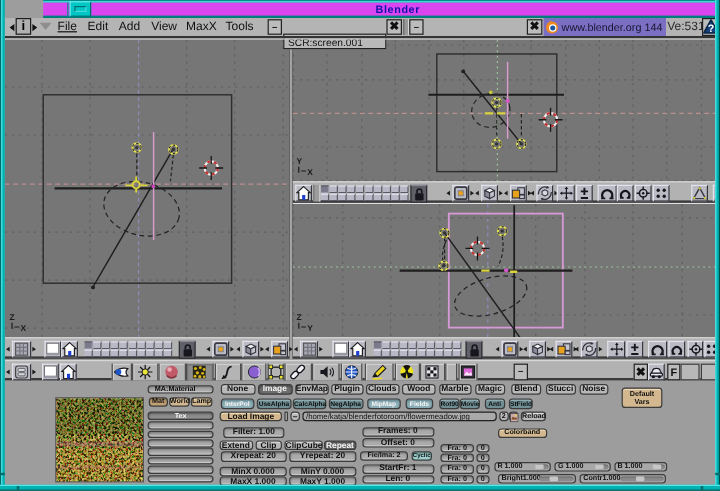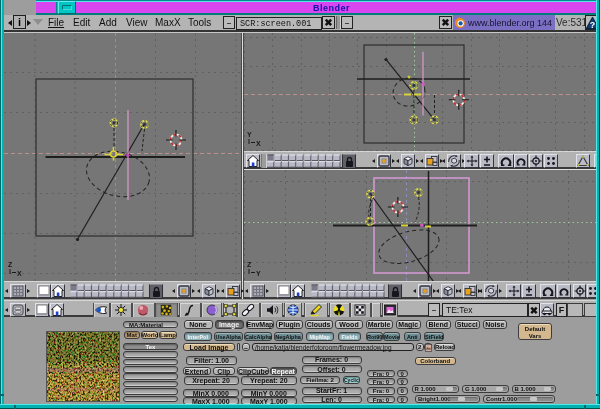--- a/index.html
+++ b/index.html
@@ -874,21 +874,20 @@
       <span style="position:absolute;left:50%;top:50%;transform:translate(-50%,-50%);line-height:0;"></span>
     </div>
     <div class="abs" style="left:377.5px;top:2px;width:16.0px;height:14px;background:#b4b4b4;border-left:1.5px solid #4e4e4e;border-right:1.5px solid #4e4e4e;box-sizing:border-box;box-shadow:inset 0 1px 0 #d8d8d8, inset 1px 0 0 #cfcfcf;">
       <span style="position:absolute;left:50%;top:50%;transform:translate(-50%,-50%);line-height:0;"><svg width="13" height="13" viewBox="0 0 13 13">
           <rect x="1" y="1.5" width="11" height="10" fill="#2e2e36" stroke="#111" stroke-width="0.8"></rect>
           <rect x="3" y="3.5" width="7" height="6" fill="#e06ad8"></rect>
           <path d="M3 9.5 L5.5 6 L7.5 8 L9 6.5 L10 9.5 Z" fill="#f8e8f8"></path>
         </svg></span>
     </div>
     <div class="abs xbtn" style="left:424px;top:2px;width:12px;height:14px;font-size:8px;line-height:12px;">–</div>
-    <div class="abs field" style="left:438px;top:2px;width:86px;height:14px;line-height:13px;padding-left:3px;">TE:Tex</div>
     <div class="abs xbtn" style="left:524px;top:2px;width:12px;height:14px;font-size:10px;line-height:13px;">✖</div>
     <div class="ib" style="left:536px;top:2px;width:14px;height:14px;">
       <span style="position:absolute;left:50%;top:50%;transform:translate(-50%,-50%);line-height:0;"><svg width="13" height="13" viewBox="0 0 13 13">
           <path d="M2 8 L3.5 5 Q4 3.5 6.5 3.5 Q9 3.5 9.5 5 L11 8 Z" fill="#e8e8f0" stroke="#16161c" stroke-width="1"></path>
           <rect x="1.5" y="7.5" width="10" height="2.5" rx="1" fill="#e8e8f0" stroke="#16161c" stroke-width="1"></rect>
           <circle cx="4" cy="10.5" r="1.3" fill="#16161c"></circle>
           <circle cx="9" cy="10.5" r="1.3" fill="#16161c"></circle>
         </svg></span>
     </div>
     <div class="abs xbtn" style="left:552px;top:2px;width:11px;height:14px;font-size:9px;line-height:13px;">F</div>
@@ -901,21 +900,21 @@
   <div class="abs arrR" style="left:23px;top:5px;"></div>
   <div class="abs" style="left:29px;top:4px;width:0;height:0;border-left:5px solid transparent;border-right:5px solid transparent;border-top:6px solid #8e8e8e;"></div>
   <div class="abs" style="left:28px;top:3px;width:0;height:0;border-left:6px solid transparent;border-right:6px solid transparent;border-top:7px solid #4a4a4a;z-index:-1;"></div>
   <div class="abs mtxt" style="left:44px;text-decoration:underline;">File</div>
   <div class="abs mtxt" style="left:69px;">Edit</div>
   <div class="abs mtxt" style="left:95px;">Add</div>
   <div class="abs mtxt" style="left:122px;">View</div>
   <div class="abs mtxt" style="left:151px;">MaxX</div>
   <div class="abs mtxt" style="left:184px;">Tools</div>
   <div class="abs xbtn" style="left:219px;top:1px;width:12px;height:13px;font-size:8px;line-height:11px;">–</div>
-  <div class="abs field" style="left:232px;top:2px;width:86px;height:13px;line-height:12px;padding-left:3px;font-family:Liberation Mono, monospace;">SCR:screen.001</div>
+  <div class="abs field" style="left:232px;top:13px;width:86px;height:13px;line-height:12px;padding-left:3px;">SCR:screen.001</div>
   <div class="abs xbtn" style="left:318px;top:1px;width:13px;height:13px;font-size:10px;line-height:12px;">✖</div>
   <div class="abs" style="left:332px;top:1px;width:3px;height:13px;background:#989898;border-left:1px solid #666;border-right:1px solid #d8d8d8;"></div>
   <div class="abs xbtn" style="left:337px;top:1px;width:12px;height:13px;font-size:8px;line-height:11px;">–</div>
   <div class="abs xbtn" style="left:435px;top:1px;width:13px;height:13px;font-size:10px;line-height:12px;">✖</div>
   <div class="abs" style="left:449px;top:0px;width:102px;height:15px;background:#7b6fc4;"></div>
   <svg class="abs" style="left:450px;top:2px;" width="12" height="12" viewBox="0 0 12 12">
       <circle cx="6" cy="6" r="5" fill="#f08a1e"></circle>
       <circle cx="6.6" cy="6.4" r="3.1" fill="#fff"></circle>
       <circle cx="6.6" cy="6.4" r="2.1" fill="#1b57a0"></circle>
       <path d="M0.5 4.5 Q3 1.5 6.5 2.5 L5 0 Z" fill="#f08a1e"></path>

